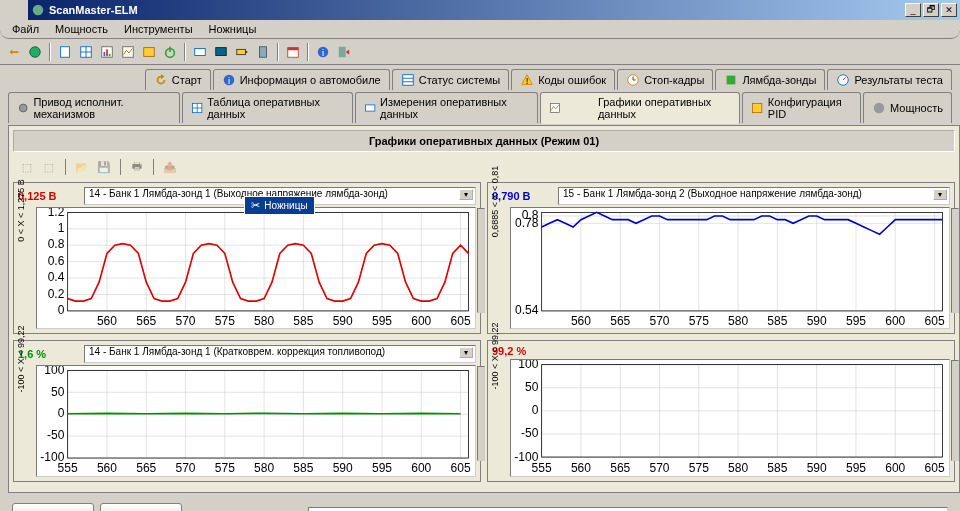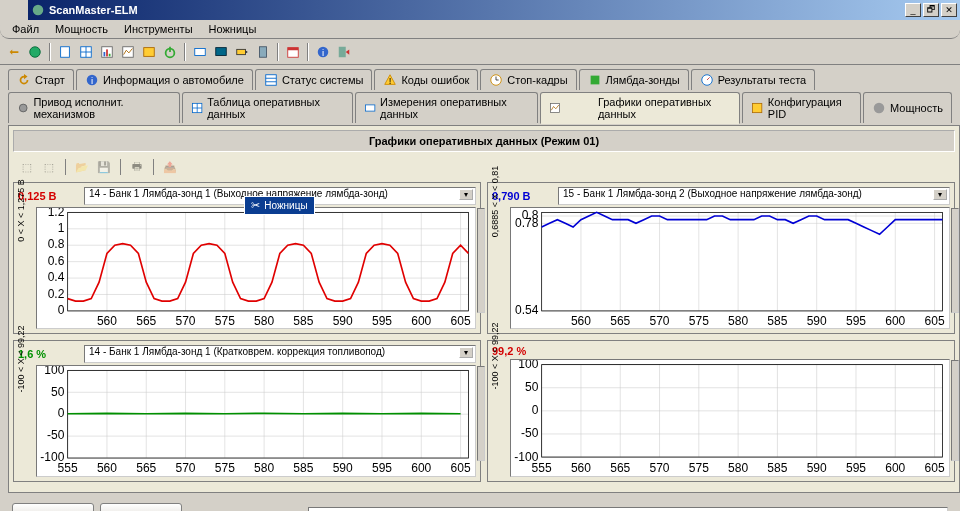--- a/index.html
+++ b/index.html
@@ -7,21 +7,21 @@
 .titlebar { background: linear-gradient(to right, #0a246a, #a6caf0); color: #fff; height: 20px; display: flex; align-items: center; padding: 0 3px; margin-left: 28px; }
 .titlebar .icon { width: 14px; height: 14px; margin-right: 4px; }
 .titlebar .title { font-weight: bold; flex: 1; }
 .titlebar .winbtn { width: 16px; height: 14px; background: #d4d0c8; border: 1px solid #fff; border-right-color: #404040; border-bottom-color: #404040; margin-left: 2px; display: flex; align-items: center; justify-content: center; font-size: 9px; font-family: Marlett, Arial; color: #000; cursor: default; }
 .menubar { background: #d4d0c8; height: 19px; display: flex; align-items: center; padding: 0 4px; border-bottom: 1px solid #808080; border-radius: 9px; }
 .menubar .menu-item { padding: 2px 8px; cursor: default; }
 .toolbar { background: #d4d0c8; height: 26px; display: flex; align-items: center; padding: 2px 4px; gap: 1px; border-bottom: 1px solid #808080; }
 .toolbar .tbtn { width: 20px; height: 20px; border: 1px solid transparent; display: flex; align-items: center; justify-content: center; cursor: default; }
 .toolbar .sep { width: 2px; height: 18px; border-left: 1px solid #808080; border-right: 1px solid #fff; margin: 0 3px; }
 .tabs { background: #d4d0c8; padding: 4px 8px 0 8px; }
-.tab-row { display: flex; gap: 2px; margin-bottom: 2px; }
+.tab-row { display: flex; gap: 2px; margin-bottom: 2px; justify-content: flex-end; }
 .tab { background: #d4d0c8; border: 1px solid #808080; border-bottom: none; border-radius: 3px 3px 0 0; padding: 3px 8px; display: flex; align-items: center; gap: 4px; cursor: default; position: relative; }
 .tab.active { background: #ece9d8; z-index: 2; border-bottom: 1px solid #ece9d8; margin-bottom: -1px; gap: 37px; }
 .tab .ticon { width: 14px; height: 14px; }
 .content { background: #ece9d8; border: 1px solid #808080; margin: 0 0 6px 8px; padding: 4px; height: 368px; }
 .section-title { text-align: center; font-weight: bold; background: #d4d0c8; border: 1px inset #fff; padding: 4px; margin-bottom: 4px; }
 .mini-toolbar { height: 22px; display: flex; align-items: center; gap: 2px; padding: 0 4px; margin-bottom: 4px; }
 .mini-toolbar .mbtn { width: 20px; height: 20px; border: 1px solid transparent; display: flex; align-items: center; justify-content: center; opacity: 0.4; }
 .mini-toolbar .msep { width: 1px; height: 16px; background: #808080; margin: 0 4px; }
 .charts { display: grid; grid-template-columns: 1fr 1fr; grid-template-rows: 1fr 1fr; gap: 6px; height: 300px; }
 .chart-panel { border: 1px solid #808080; background: #ece9d8; padding: 4px; display: flex; flex-direction: column; position: relative; }

